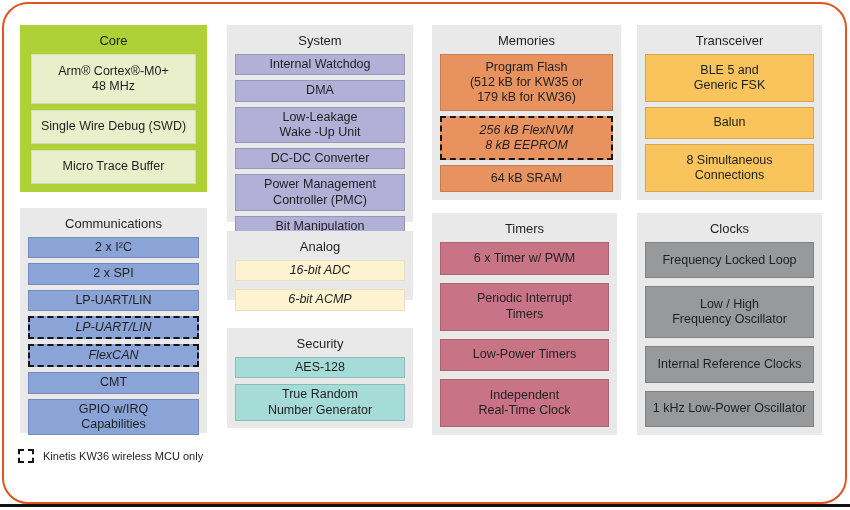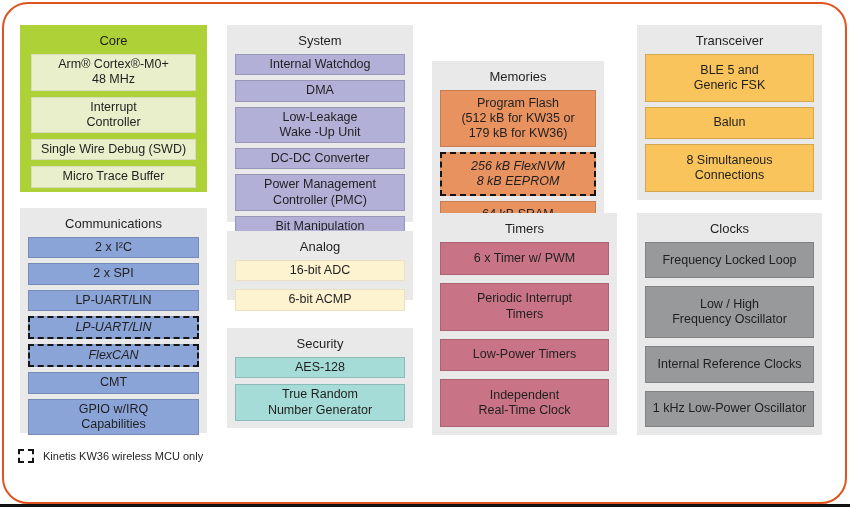--- a/index.html
+++ b/index.html
@@ -34,24 +34,24 @@
     border: 1px solid rgba(0,0,0,0.15); color: var(--text, #1f1f1f);
   }
   .item.dashed { border: 2px dashed #141414; font-style: italic; }
 
   
   .sec-core         { left: 20px;  top: 25px;  width: 187px; height: 167px; padding-left: 11px; padding-right: 11px; background: var(--core_bg, #afd138); }
   .sec-core .items  { gap: 6px; }
   .sec-comms        { left: 20px;  top: 208px; width: 187px; height: 225px; }
   .sec-system       { left: 227px; top: 25px;  width: 186px; height: 197px; }
   .sec-analog       { left: 227px; top: 231px; width: 186px; height: 69px; }
-  .sec-analog .items{ gap: 8px; }
+  .sec-analog .items{ gap: 8px; font-style: italic; }
   .sec-security     { left: 227px; top: 328px; width: 186px; height: 100px; }
   .sec-security .items { gap: 6px; }
-  .sec-memories     { left: 432px; top: 25px;  width: 172px; height: 175px; margin-top: 36px; }
+  .sec-memories     { left: 432px; top: 25px;  width: 189px; height: 175px; }
   .sec-timers       { left: 432px; top: 213px; width: 185px; height: 222px; }
   .sec-timers .items{ gap: 8px; }
   .sec-transceiver  { left: 637px; top: 25px;  width: 185px; height: 175px; }
   .sec-clocks       { left: 637px; top: 213px; width: 185px; height: 222px; }
   .sec-clocks .items{ gap: 8px; }
 
   
   .item-core   { background: var(--core_item, #e9efcb); border-color: rgba(0,0,0,0.08); }
   .item-blue   { background: var(--blue,   #8ba4d8); }
   .item-purple { background: var(--purple, #b3b0d8); }
@@ -72,22 +72,20 @@
 
 <div class="canvas">
   <div class="outer-border"></div>
 
   <div id="diagram">
       <section class="sec sec-core">
         <div class="sec-title">Core</div>
         <div class="items">
           <div class="item item-core">Arm® Cortex®-M0+
 48 MHz</div>
-          <div class="item item-core">Interrupt
-Controller</div>
           <div class="item item-core">Single Wire Debug (SWD)</div>
           <div class="item item-core">Micro Trace Buffer</div>
         </div>
       </section>
       <section class="sec sec-comms">
         <div class="sec-title">Communications</div>
         <div class="items">
           <div class="item item-blue">2 x I²C</div>
           <div class="item item-blue">2 x SPI</div>
           <div class="item item-blue">LP-UART/LIN</div>

